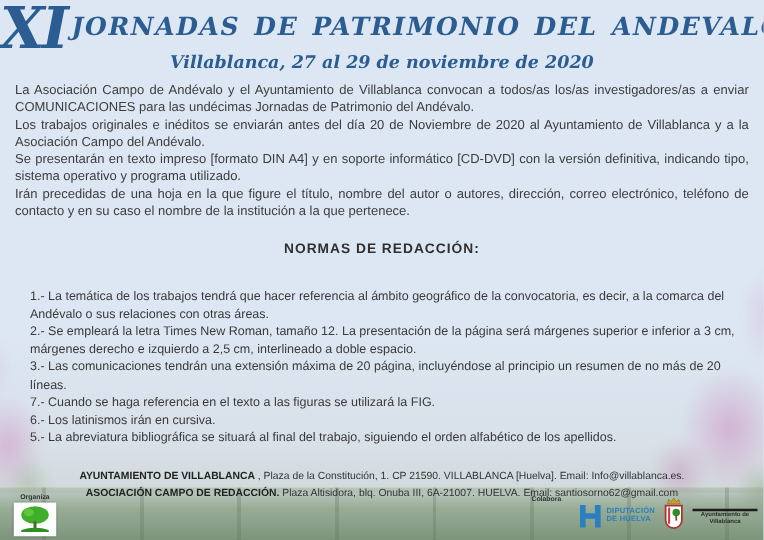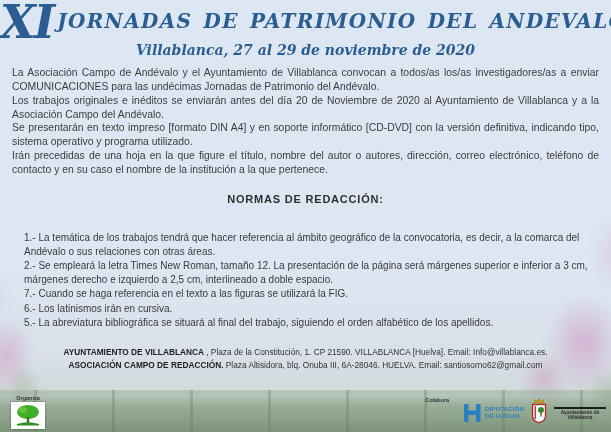--- a/index.html
+++ b/index.html
@@ -74,31 +74,32 @@
       <p>Los trabajos originales e inéditos se enviarán antes del día 20 de Noviembre de 2020 al Ayuntamiento de Villablanca y a la Asociación Campo del Andévalo.</p>
       <p>Se presentarán en texto impreso [formato DIN A4] y en soporte informático [CD-DVD] con la versión definitiva, indicando tipo, sistema operativo y programa utilizado.</p>
       <p>Irán precedidas de una hoja en la que figure el título, nombre del autor o autores, dirección, correo electrónico, teléfono de contacto y en su caso el nombre de la institución a la que pertenece.</p>
     </section>
 
     <h2 class="normas">NORMAS DE REDACCIÓN:</h2>
 
     <section class="rules">
       <p>1.- La temática de los trabajos tendrá que hacer referencia al ámbito geográfico de la convocatoria, es decir, a la comarca del Andévalo o sus relaciones con otras áreas.</p>
       <p>2.- Se empleará la letra Times New Roman, tamaño 12. La presentación de la página será márgenes superior e inferior a 3 cm, márgenes derecho e izquierdo a 2,5 cm, interlineado a doble espacio.</p>
+      <p>3.- Las comunicaciones tendrán una extensión máxima de 20 página, incluyéndose al principio un resumen de no más de 20 líneas.</p>
       <p>7.- Cuando se haga referencia en el texto a las figuras se utilizará la FIG.</p>
       <p>6.- Los latinismos irán en cursiva.</p>
       <p>5.- La abreviatura bibliográfica se situará al final del trabajo, siguiendo el orden alfabético de los apellidos.</p>
     </section>
 
     <footer class="footer">
       <div class="footer-line">
         <span class="org">AYUNTAMIENTO DE VILLABLANCA</span><span> , Plaza de la Constitución, 1. CP 21590. VILLABLANCA [Huelva]. Email: Info@villablanca.es.</span>
       </div>
       <div class="footer-line">
-        <span class="org">ASOCIACIÓN CAMPO DE REDACCIÓN.</span><span> Plaza Altisidora, blq. Onuba III, 6A-28046. HUELVA. Email: santiosorno62@gmail.com</span>
+        <span class="org">ASOCIACIÓN CAMPO DE REDACCIÓN.</span><span> Plaza Altisidora, blq. Onuba III, 6A-21007. HUELVA. Email: santiosorno62@gmail.com</span>
       </div>
     </footer>
 
   </div>
 
   <div class="organiza">
     <div class="tiny-label">Organiza</div>
     <div class="organiza-logo">
       <svg width="28" height="23" viewBox="0 0 28 23">
         <ellipse cx="14" cy="8" rx="11" ry="7" fill="#3fae29"></ellipse>

